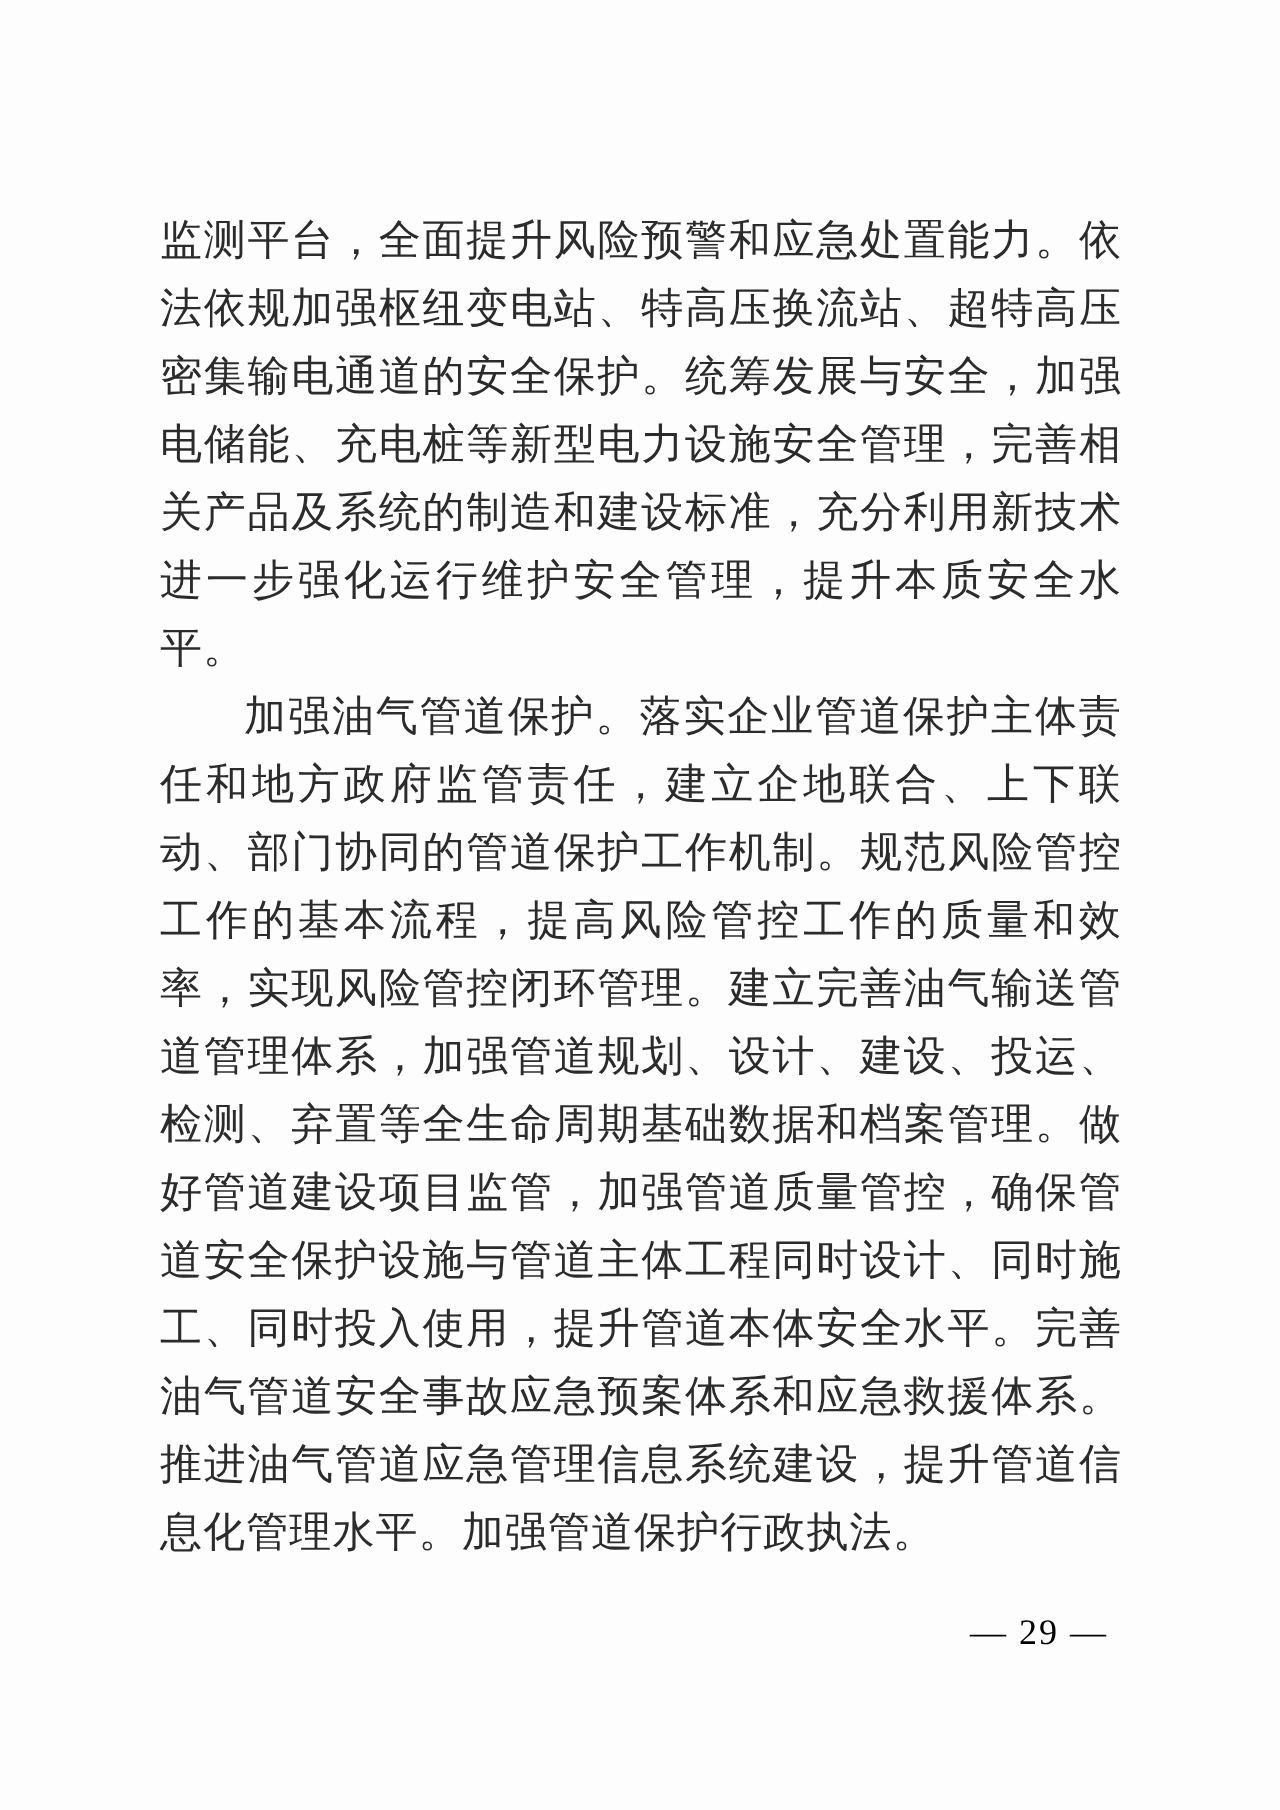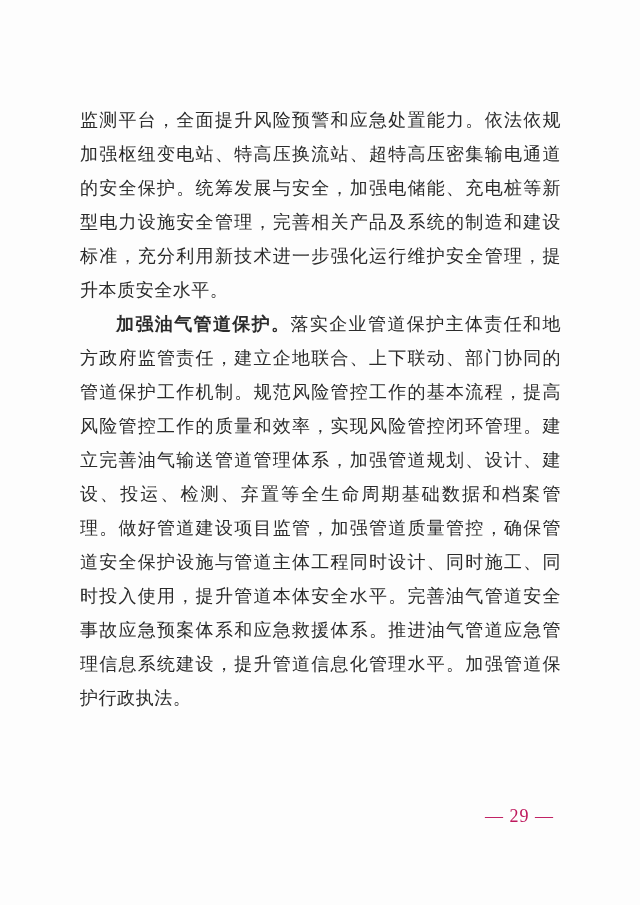--- a/index.html
+++ b/index.html
@@ -14,45 +14,45 @@
     background: #fdfdfd;
     overflow: hidden;
     font-family: "Liberation Serif", "DejaVu Serif", serif;
     color: #2b2b2b;
   }
   .content {
     position: absolute;
     left: 80px;
     top: 103px;
     width: 481px;
-    font-size: 18px;
+    font-size: 21px;
     line-height: 34px;
     letter-spacing: 0.55px;
     text-align: justify;
     text-justify: inter-character;
   }
   .para {
     margin: 0;
     text-indent: 2em;
   }
   .para.no-indent {
     text-indent: 0;
   }
   .para .lead,
   .para.heading {
-    font-weight: 700;
+    font-weight: 400;
   }
   .page-number {
     position: absolute;
     top: 804px;
     right: 86px;
     font-size: 18px;
     line-height: 24px;
     letter-spacing: 1px;
-    color: #be185d;
+    color: #000000;
     white-space: pre;
   }
 </style>
 </head>
 <body>
 
 <div class="page">
   <div class="content">
     <p class="para no-indent">监测平台，全面提升风险预警和应急处置能力。依法依规加强枢纽变电站、特高压换流站、超特高压密集输电通道的安全保护。统筹发展与安全，加强电储能、充电桩等新型电力设施安全管理，完善相关产品及系统的制造和建设标准，充分利用新技术进一步强化运行维护安全管理，提升本质安全水平。</p>
     <p class="para"><b class="lead">加强油气管道保护。</b><span>落实企业管道保护主体责任和地方政府监管责任，建立企地联合、上下联动、部门协同的管道保护工作机制。规范风险管控工作的基本流程，提高风险管控工作的质量和效率，实现风险管控闭环管理。建立完善油气输送管道管理体系，加强管道规划、设计、建设、投运、检测、弃置等全生命周期基础数据和档案管理。做好管道建设项目监管，加强管道质量管控，确保管道安全保护设施与管道主体工程同时设计、同时施工、同时投入使用，提升管道本体安全水平。完善油气管道安全事故应急预案体系和应急救援体系。推进油气管道应急管理信息系统建设，提升管道信息化管理水平。加强管道保护行政执法。</span></p>

